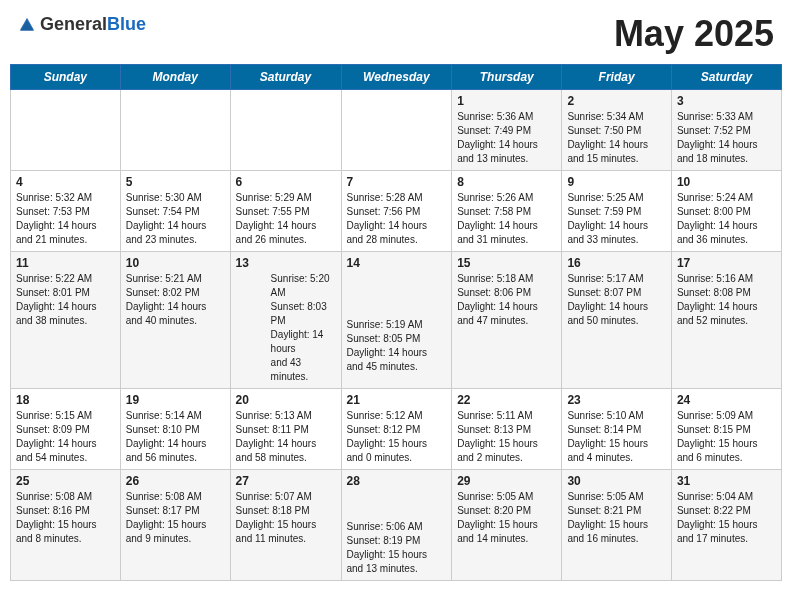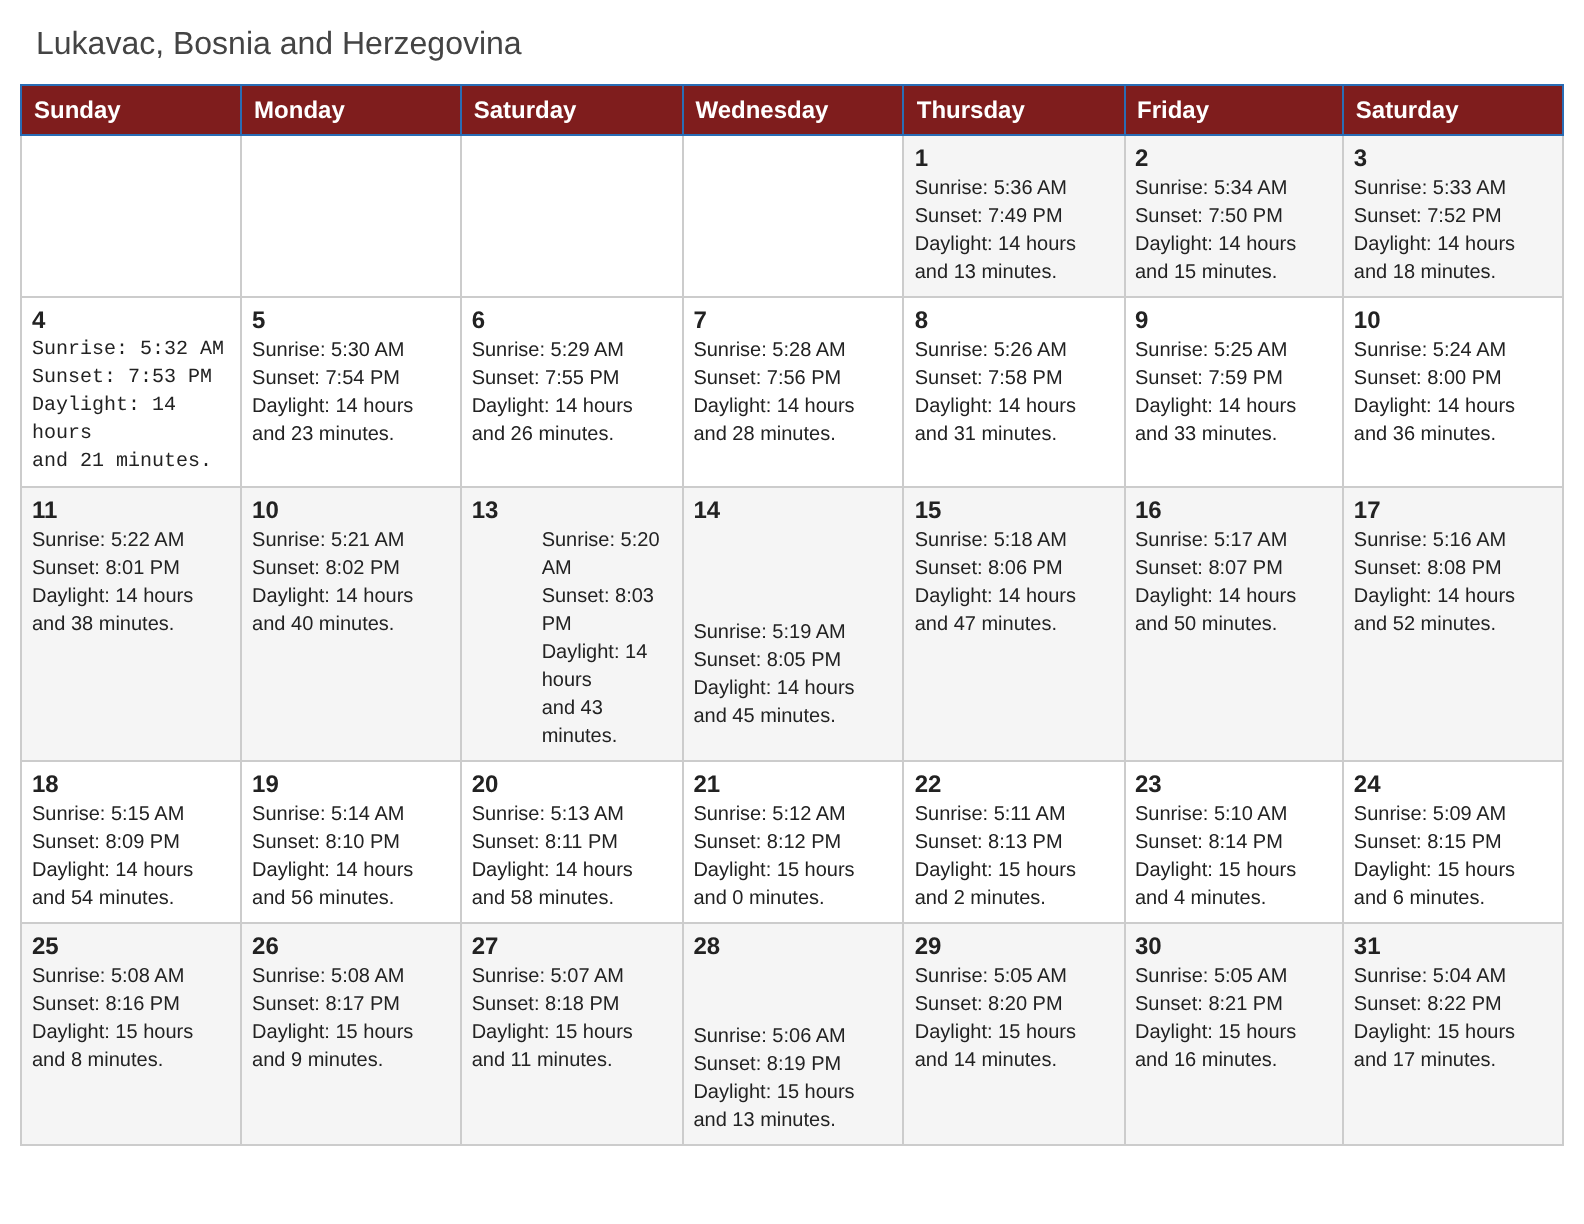--- a/index.html
+++ b/index.html
@@ -48,27 +48,28 @@
     .location-title {
       font-size: 16px;
       color: #444;
     }
     .calendar-table {
       width: 100%;
       border-collapse: collapse;
       border: 1px solid #bbb;
     }
     .calendar-table th {
-      background-color: #7f1d1d;
+      background-color: #0369a1;
       color: #fff;
       font-size: 12px;
       font-weight: bold;
-      text-align: left;
+      text-align: center;
       padding: 5px 6px;
       border: 1px solid #2a6db5;
+      font-style: italic;
     }
     .calendar-table td {
       vertical-align: top;
       border: 1px solid #ccc;
       padding: 4px 5px;
       font-size: 10px;
       color: #222;
       width: 112px;
       min-height: 80px;
       background: #fff;
@@ -90,22 +91,31 @@
       line-height: 1.4;
     }
     .empty-cell {
       background: #fff !important;
     }
   </style>
 </head>
 <body>
 
 <div class="header-area">
+  <div class="logo">
+    <svg class="logo-icon" viewBox="0 0 20 20">
+      <polygon points="10,2 18,16 2,16" fill="#2a6db5"></polygon>
+      <polygon points="10,5 17,16 3,16" fill="#1a5fa0"></polygon>
+    </svg>
+    <div>
+      <span class="logo-text-general">General</span><span class="logo-text-blue">Blue</span>
+    </div>
+  </div>
   <div class="title-block">
-    <div class="location-title">Lukavac, Bosnia and Herzegovina</div>
+    <div class="month-title">May 2025</div>
   </div>
 </div>
 
 <table class="calendar-table">
   <thead>
     <tr>
     <th>Sunday</th>
         <th>Monday</th>
         <th>Saturday</th>
         <th>Wednesday</th>
@@ -138,21 +148,21 @@
           <span class="day-number">3</span>
           <div class="cell-content" style="white-space: pre-line;">Sunrise: 5:33 AM
 Sunset: 7:52 PM
 Daylight: 14 hours
 and 18 minutes.</div>
         </td>
       </tr>
       <tr>
         <td>
           <span class="day-number">4</span>
-          <div class="cell-content" style="white-space: pre-line; font-family: Liberation Mono, monospace;">Sunrise: 5:32 AM
+          <div class="cell-content" style="white-space: pre-line;">Sunrise: 5:32 AM
 Sunset: 7:53 PM
 Daylight: 14 hours
 and 21 minutes.</div>
         </td>
         <td>
           <span class="day-number">5</span>
           <div class="cell-content" style="white-space: pre-line;">Sunrise: 5:30 AM
 Sunset: 7:54 PM
 Daylight: 14 hours
 and 23 minutes.</div>

